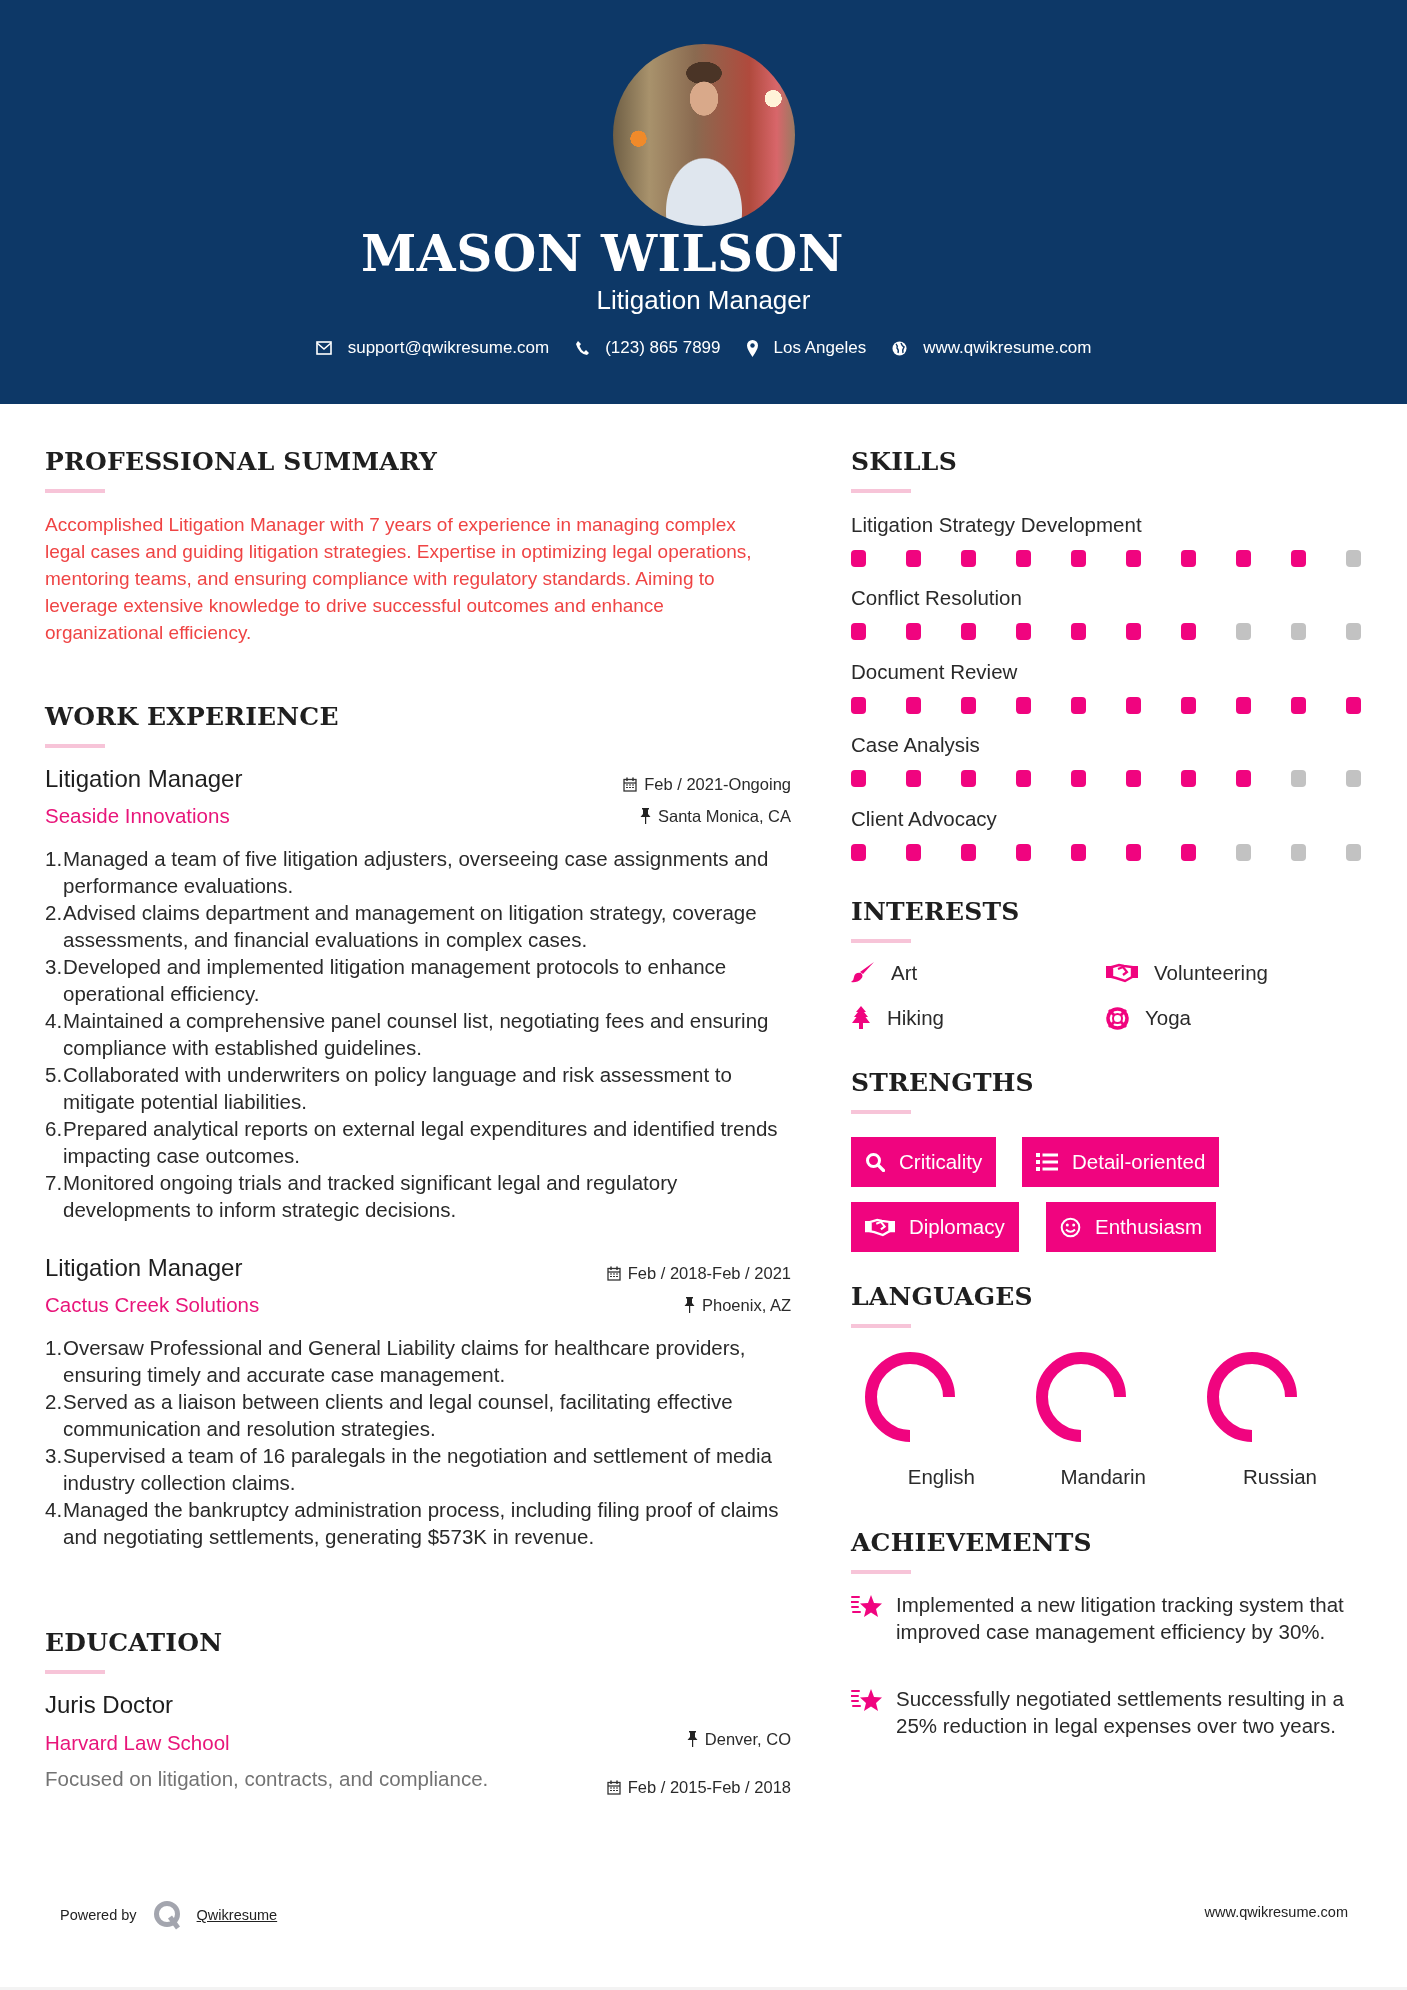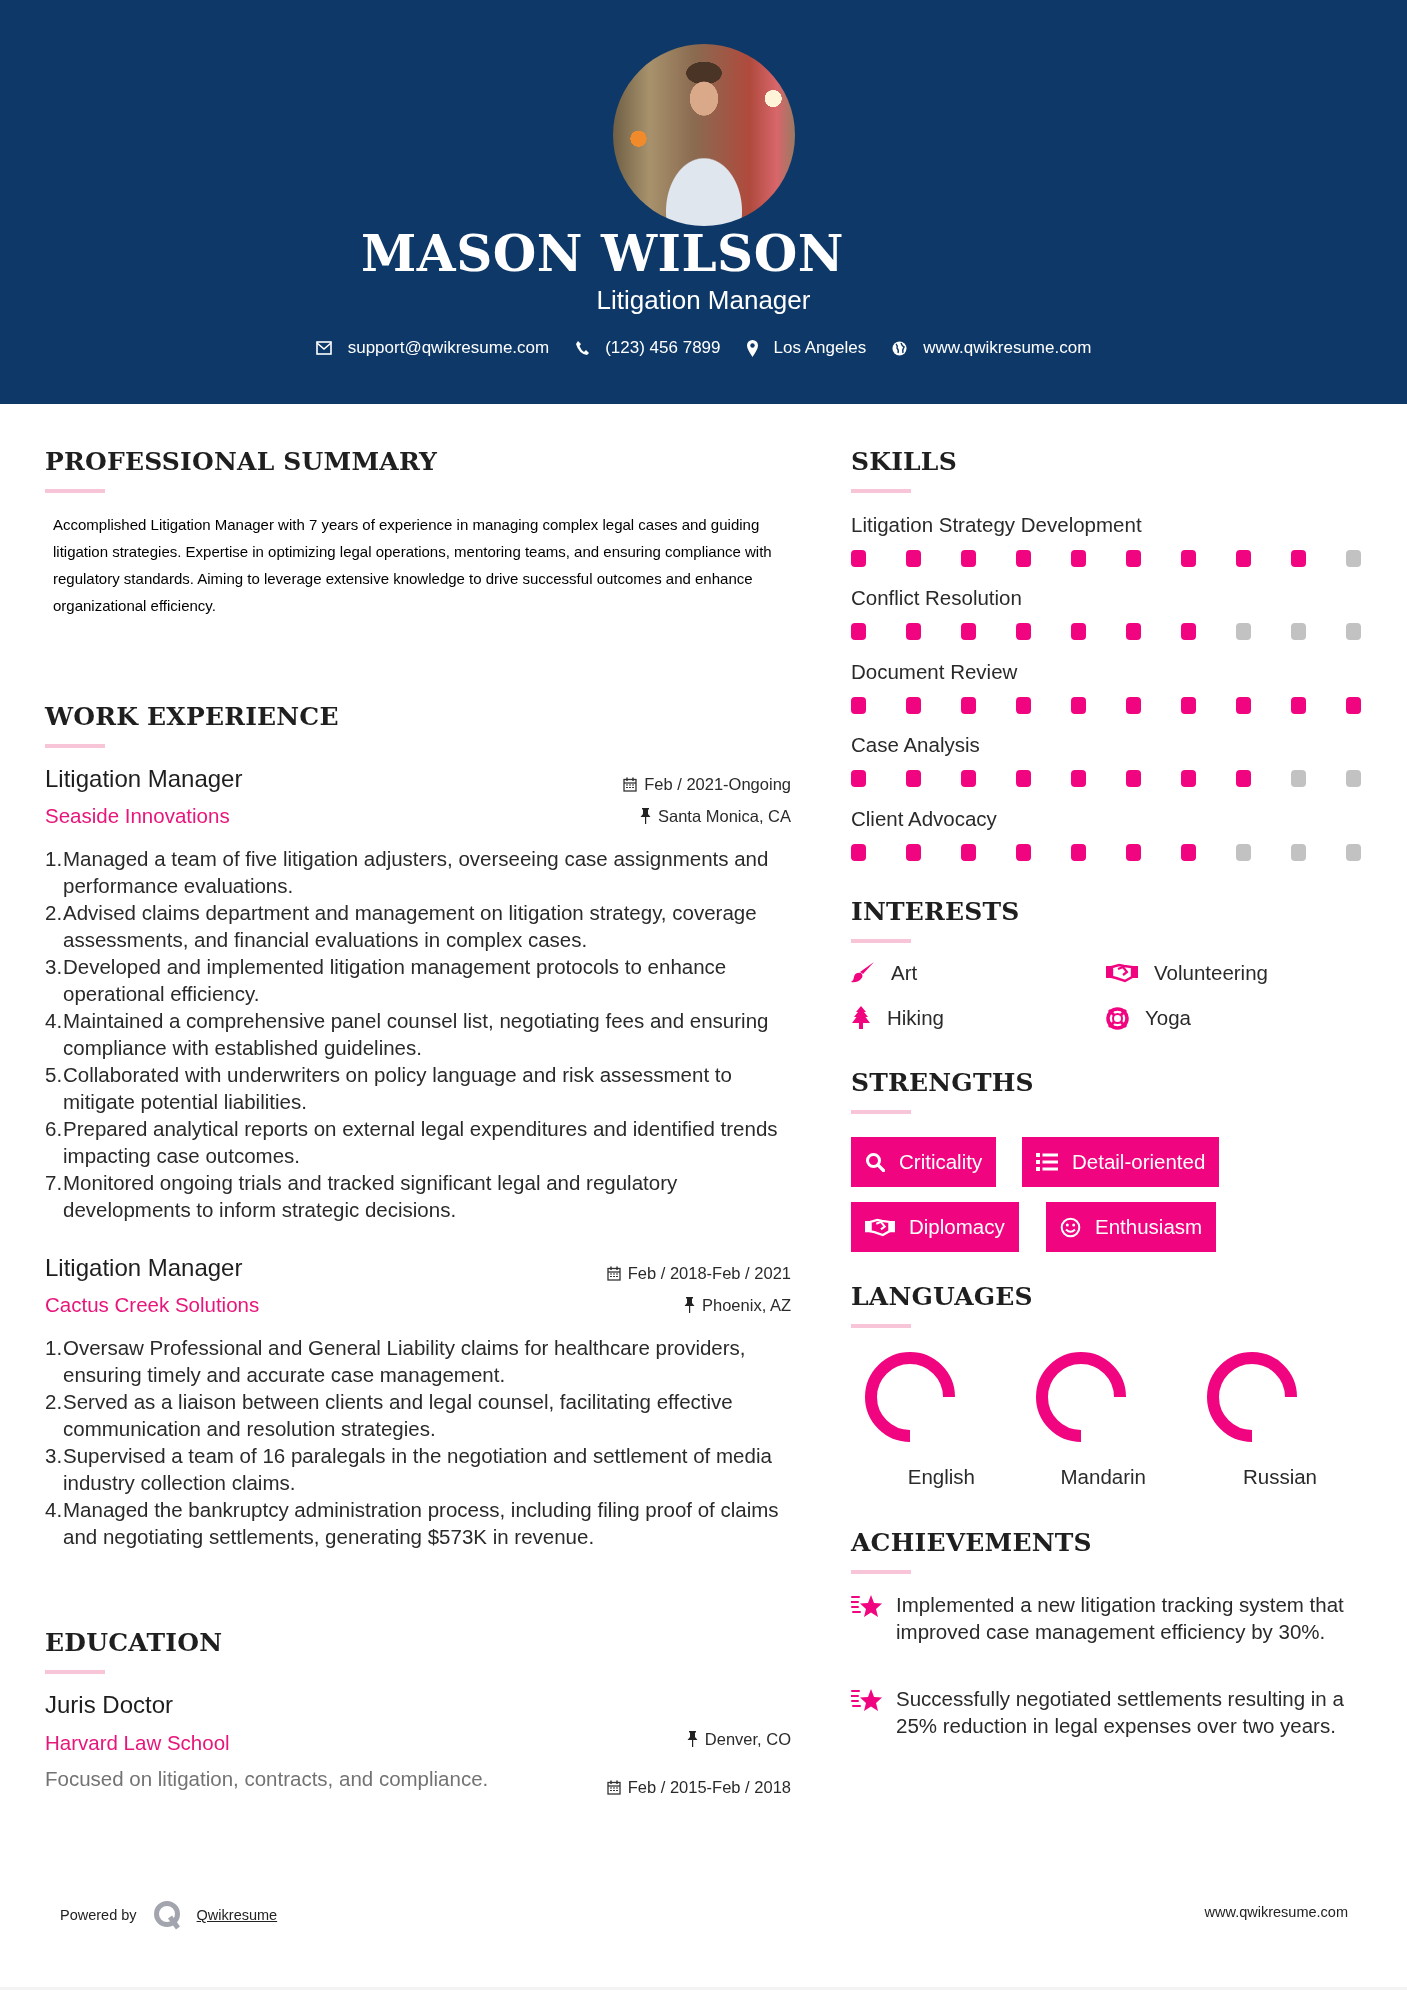--- a/index.html
+++ b/index.html
@@ -23,21 +23,21 @@
     font-size: 26px; line-height: 32px; }
   .contact { position: absolute; left: 0; top: 336px; width: 1407px; display: flex; justify-content: center; align-items: center; gap: 0; color: #ffffff; font-size: 17px; line-height: 24px; }
   .contact .ci { display: flex; align-items: center; margin: 0 13px; }
   .contact .ci svg { margin-right: 16px; }
 
   
   .sec-title { position: absolute; font-family: "DejaVu Serif", "Liberation Serif", serif; font-weight: bold; font-size: 25px; color: #1f1f1f; letter-spacing: 0.2px; line-height: 30px; }
   .sec-bar { position: absolute; width: 60px; height: 4px; background: #f7c4d8; }
 
   
-  .summary { position: absolute; left: 45px; top: 511px; width: 730px; font-size: 15px; line-height: 27px; color: #000000; margin-left: 8px; }
+  .summary { position: absolute; left: 45px; top: 511px; width: 730px; font-size: 19px; line-height: 27px; color: #ef4444; }
   .job-title { position: absolute; font-size: 24px; color: #1e1e1e; line-height: 30px; }
   .company { position: absolute; font-size: 20.5px; color: #e8157a; line-height: 26px; }
   .meta { position: absolute; right: 616px; font-size: 16.5px; color: #2a2a2a; line-height: 22px; display: flex; align-items: center; }
   .meta svg { margin-right: 7px; }
   ol.duties { position: absolute; left: 45px; width: 750px; font-size: 20.5px; line-height: 27px; color: #2a2a2a; list-style: none; counter-reset: n; }
   ol.duties li { position: relative; padding-left: 18px; counter-increment: n; }
   ol.duties li::before { content: counter(n) "."; position: absolute; left: 0; }
   .edu-desc { position: absolute; left: 45px; top: 1765px; font-size: 20.5px; line-height: 27px; color: #737373; }
 
   
@@ -79,21 +79,21 @@
       <svg width="16" height="14" viewBox="0 0 16 14">
           <rect x="1" y="1" width="14" height="12" fill="none" stroke="#fff" stroke-width="1.6"></rect>
           <path d="M1 2 L8 8 L15 2" fill="none" stroke="#fff" stroke-width="1.6"></path>
         </svg>
       <span>support@qwikresume.com</span>
     </div>
     <div class="ci">
       <svg width="14" height="16" viewBox="0 0 14 16">
           <path d="M3 1 L6 4 L4.5 6 Q6 10 9 12 L11 10 L14 13 L12 15 Q4 14 1 4 Z" fill="#fff"></path>
         </svg>
-      <span>(123) 456 7899</span>
+      <span>(123) 865 7899</span>
     </div>
     <div class="ci">
       <svg width="11" height="17" viewBox="0 0 11 17">
           <path d="M5.5 0 A5.5 5.5 0 0 1 11 5.5 Q11 9 5.5 17 Q0 9 0 5.5 A5.5 5.5 0 0 1 5.5 0 Z" fill="#fff"></path>
           <circle cx="5.5" cy="5.5" r="2.2" fill="#0d3867"></circle>
         </svg>
       <span>Los Angeles</span>
     </div>
     <div class="ci">
       <svg width="15" height="15" viewBox="0 0 15 15">

